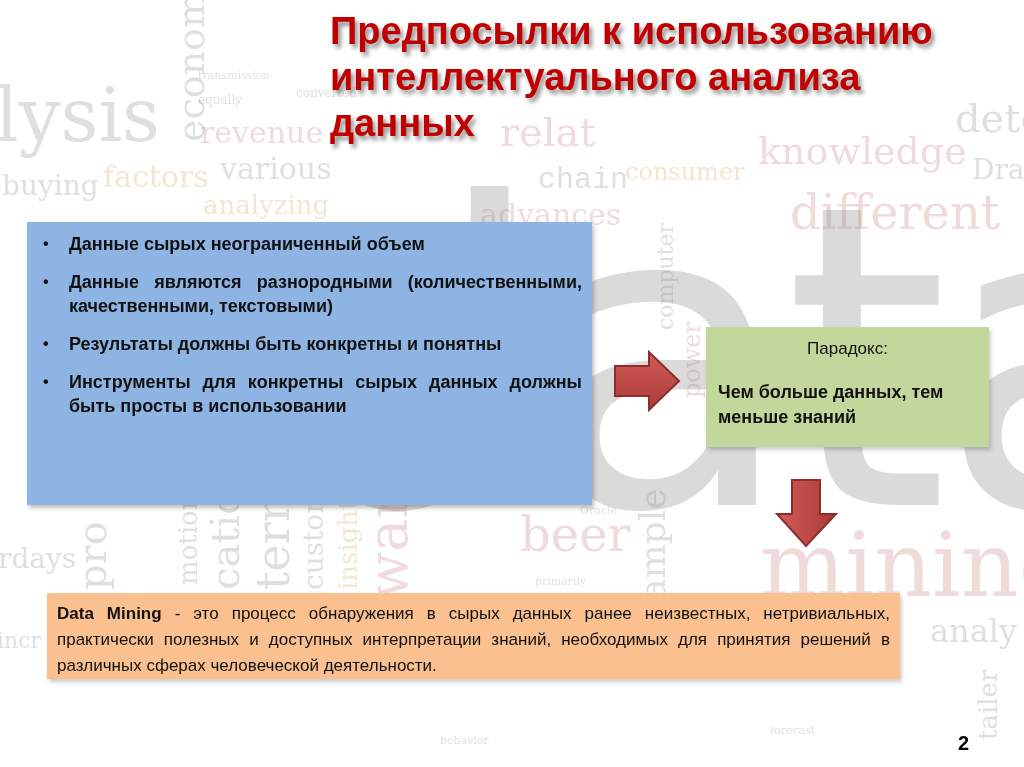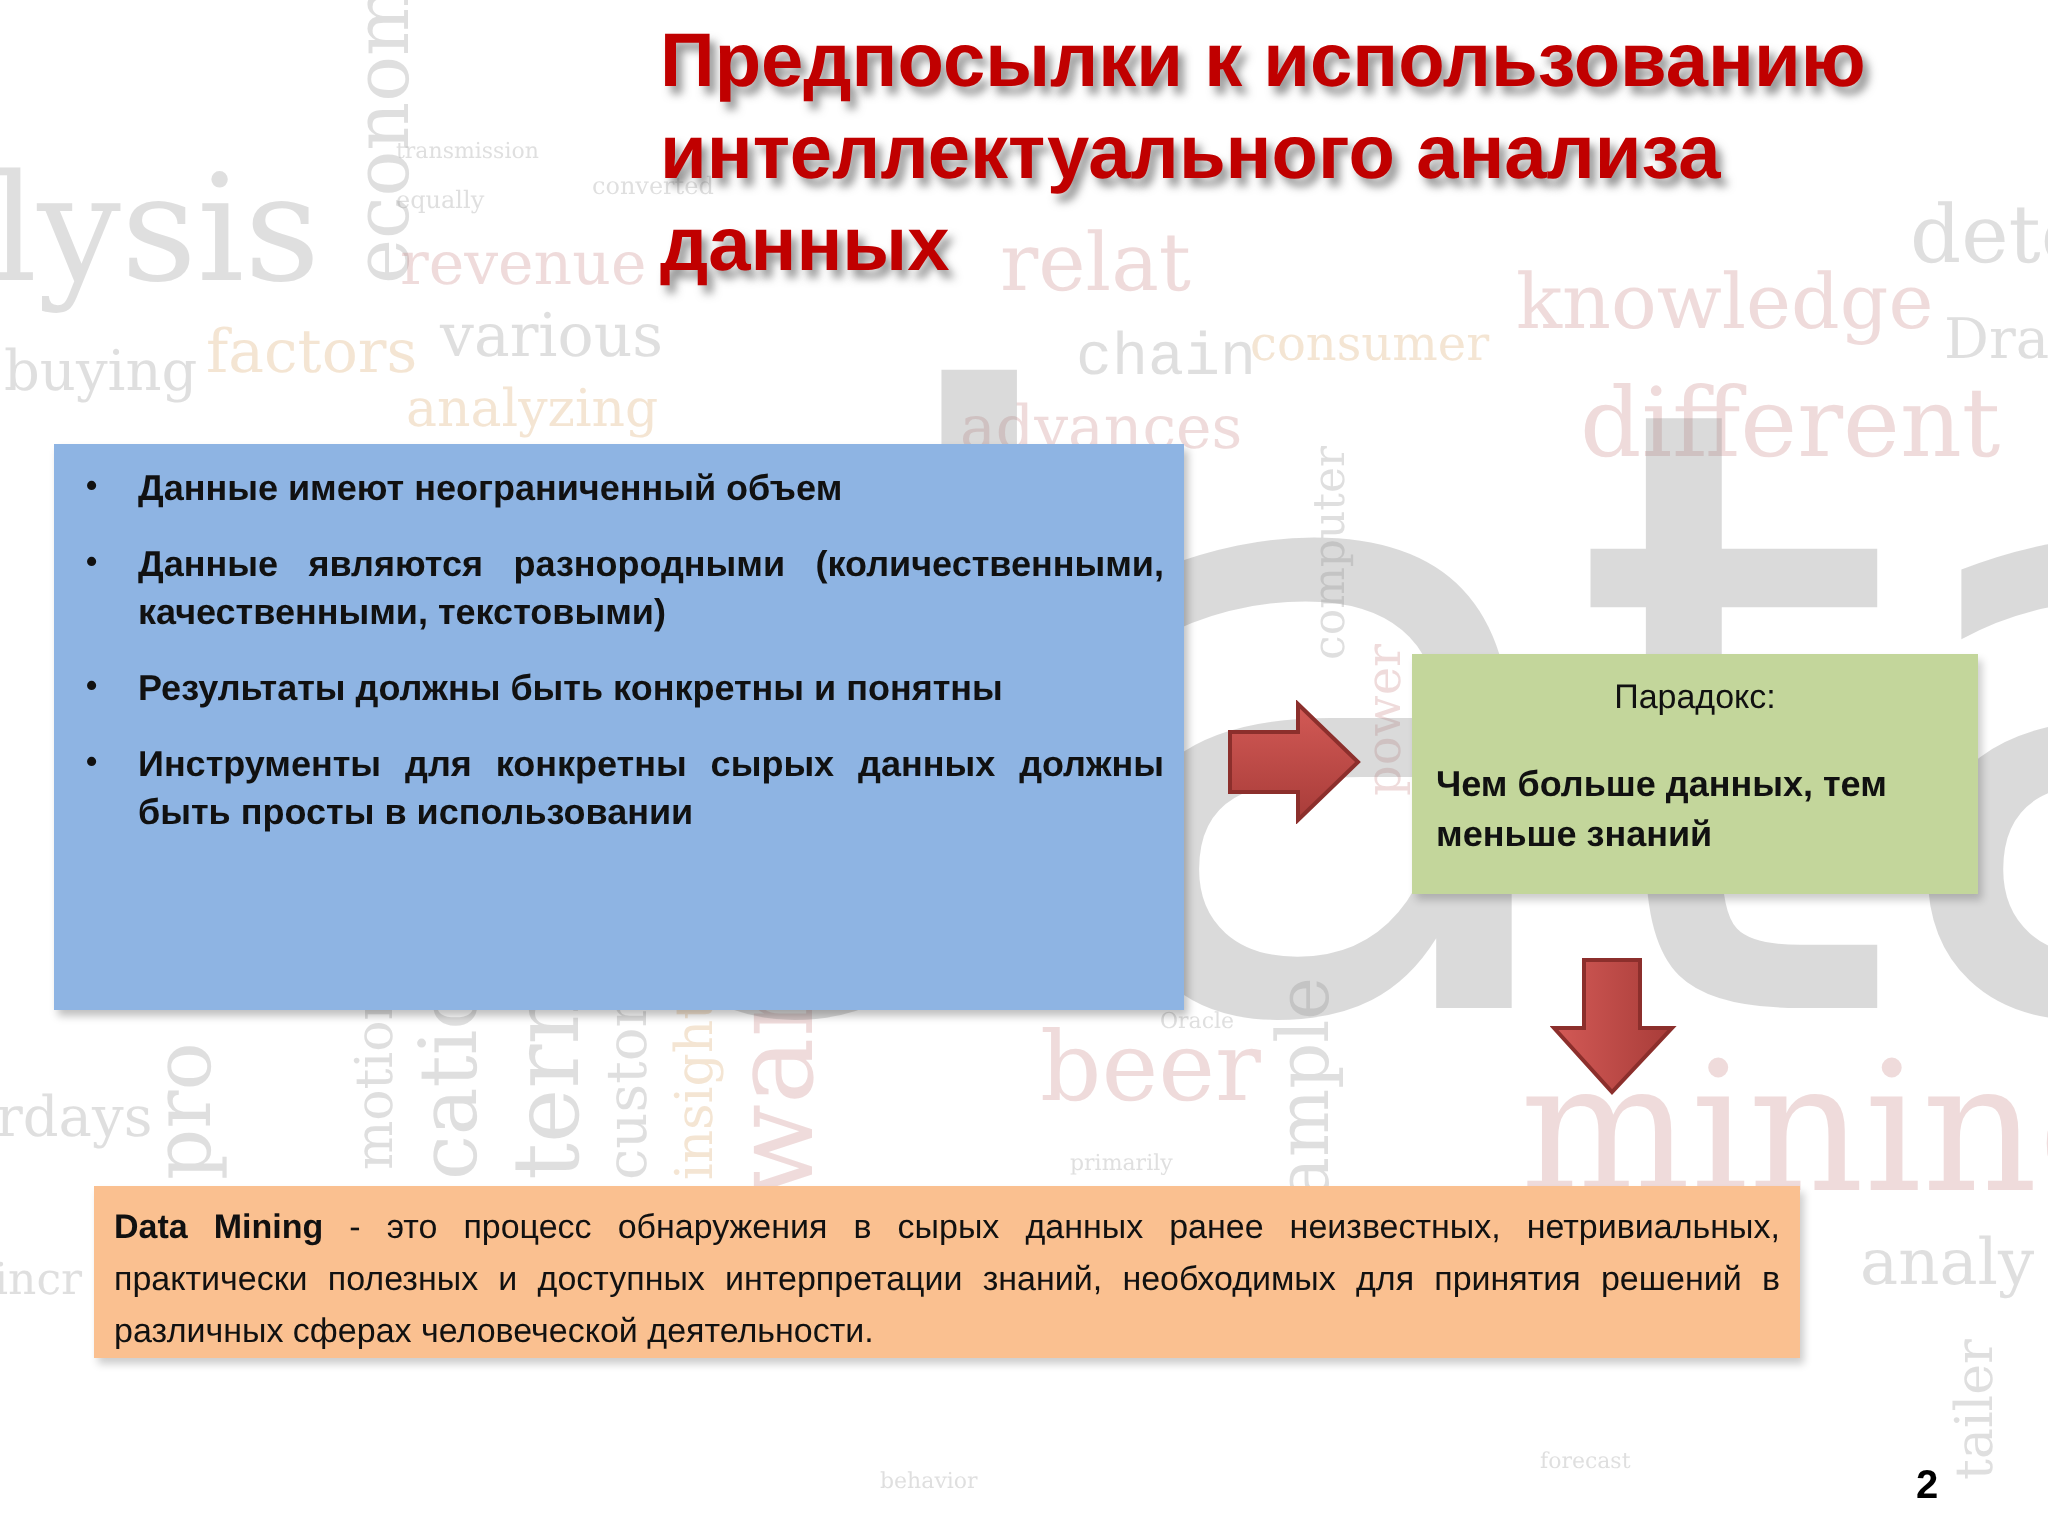--- a/index.html
+++ b/index.html
@@ -108,21 +108,21 @@
   <div class="bgw g" style="left:-3px;top:630px;font-size:22px;">incr</div>
   <div class="bgw big" style="left:280px;top:150px;font-size:420px;letter-spacing:-10px;font-family:'DejaVu Sans', sans-serif;">data</div>
 </div>
 
 <div class="title">Предпосылки к использованию интеллектуального анализа данных</div>
 
 <div class="blue-box">
   <ul>
     <li>
       <span class="dot">•</span>
-      <span>Данные имеют неограниченный объем</span>
+      <span>Данные сырых неограниченный объем</span>
     </li>
     <li>
       <span class="dot">•</span>
       <span>Данные являются разнородными (количественными, качественными, текстовыми)</span>
     </li>
     <li>
       <span class="dot">•</span>
       <span>Результаты должны быть конкретны и понятны</span>
     </li>
     <li>

